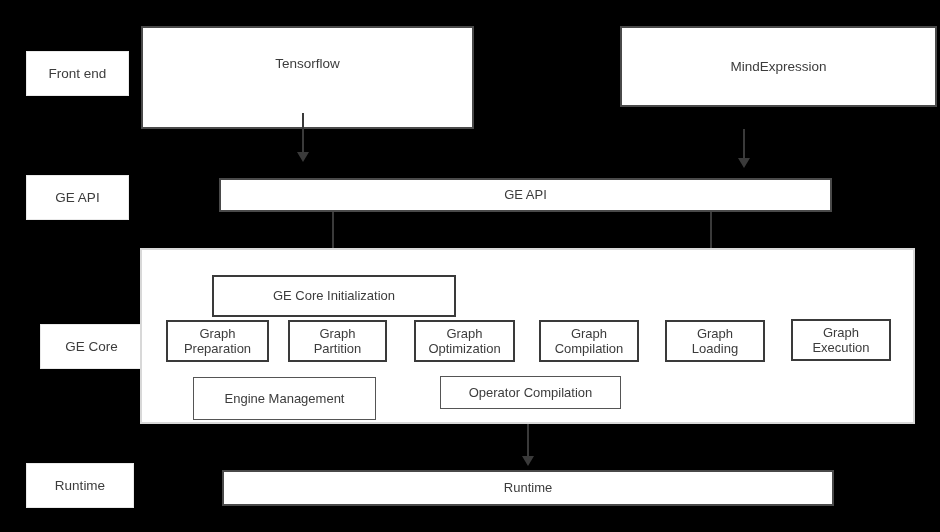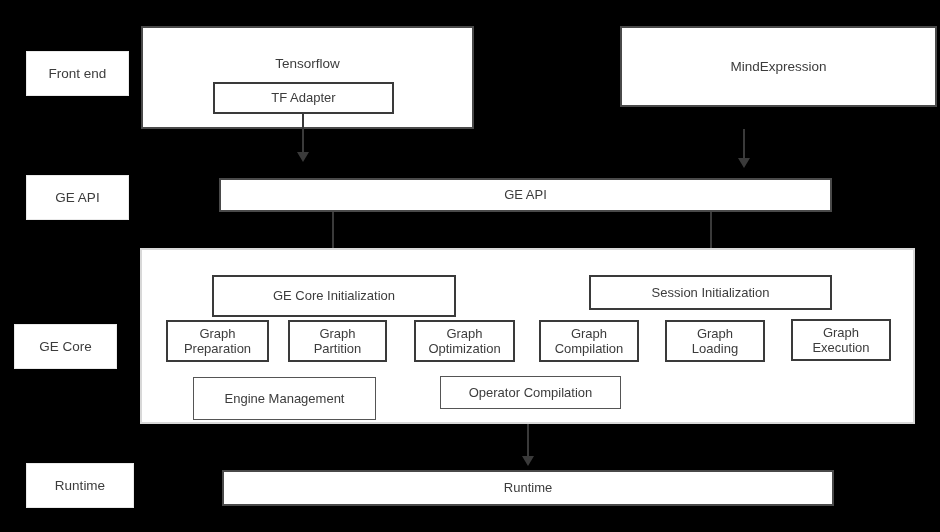--- a/index.html
+++ b/index.html
@@ -88,29 +88,28 @@
 </style>
 </head>
 <body>
 
 <div id="canvas">
 
   <div class="box stage-label" style="left:26px; top:51px; width:103px; height:45px;">Front end</div>
 
   <div class="box stage-label" style="left:26px; top:175px; width:103px; height:45px;">GE API</div>
 
-  <div class="box stage-label" style="left:14px; top:324px; width:103px; height:45px;">GE Core</div>
+  <div class="box stage-label" style="left:40px; top:324px; width:103px; height:45px;">GE Core</div>
 
   <div class="box stage-label" style="left:26px; top:463px; width:108px; height:45px;">Runtime</div>
 
   <div class="box frame" style="left:141px; top:26px; width:333px; height:103px;">
     <span>Tensorflow</span>
   </div>
 
-  <div class="box inner" style="left:213px; top:82px; width:181px; height:32px;">TF Adapter</div>
 
   <div class="box frame plain" style="left:620px; top:26px; width:317px; height:81px;">MindExpression</div>
 
   <div class="vline" style="left:302px; top:113px; height:42px;"></div>
   <div class="arrowhead" style="left:297px; top:152px;"></div>
 
   <div class="vline" style="left:743px; top:129px; height:32px;"></div>
   <div class="arrowhead" style="left:738px; top:158px;"></div>
 
   <div class="box bar" style="left:219px; top:178px; width:613px; height:34px;">GE API</div>
@@ -118,21 +117,20 @@
   <div class="vline" style="left:332px; top:212px; height:60px;"></div>
   <div class="arrowhead" style="left:327px; top:266px;"></div>
 
   <div class="vline" style="left:710px; top:212px; height:60px;"></div>
   <div class="arrowhead" style="left:705px; top:266px;"></div>
 
   <div class="panel" style="left:140px; top:248px; width:775px; height:176px;"></div>
 
   <div class="box inner" style="left:212px; top:275px; width:244px; height:42px;">GE Core Initialization</div>
 
-  <div class="box inner" style="left:589px; top:275px; width:243px; height:35px;">Session Initialization</div>
 
   <div class="box inner" style="left:166px; top:320px; width:103px; height:42px;">Graph
 Preparation</div>
 
   <div class="box inner" style="left:288px; top:320px; width:99px; height:42px;">Graph
 Partition</div>
 
   <div class="box inner" style="left:414px; top:320px; width:101px; height:42px;">Graph
 Optimization</div>
 

